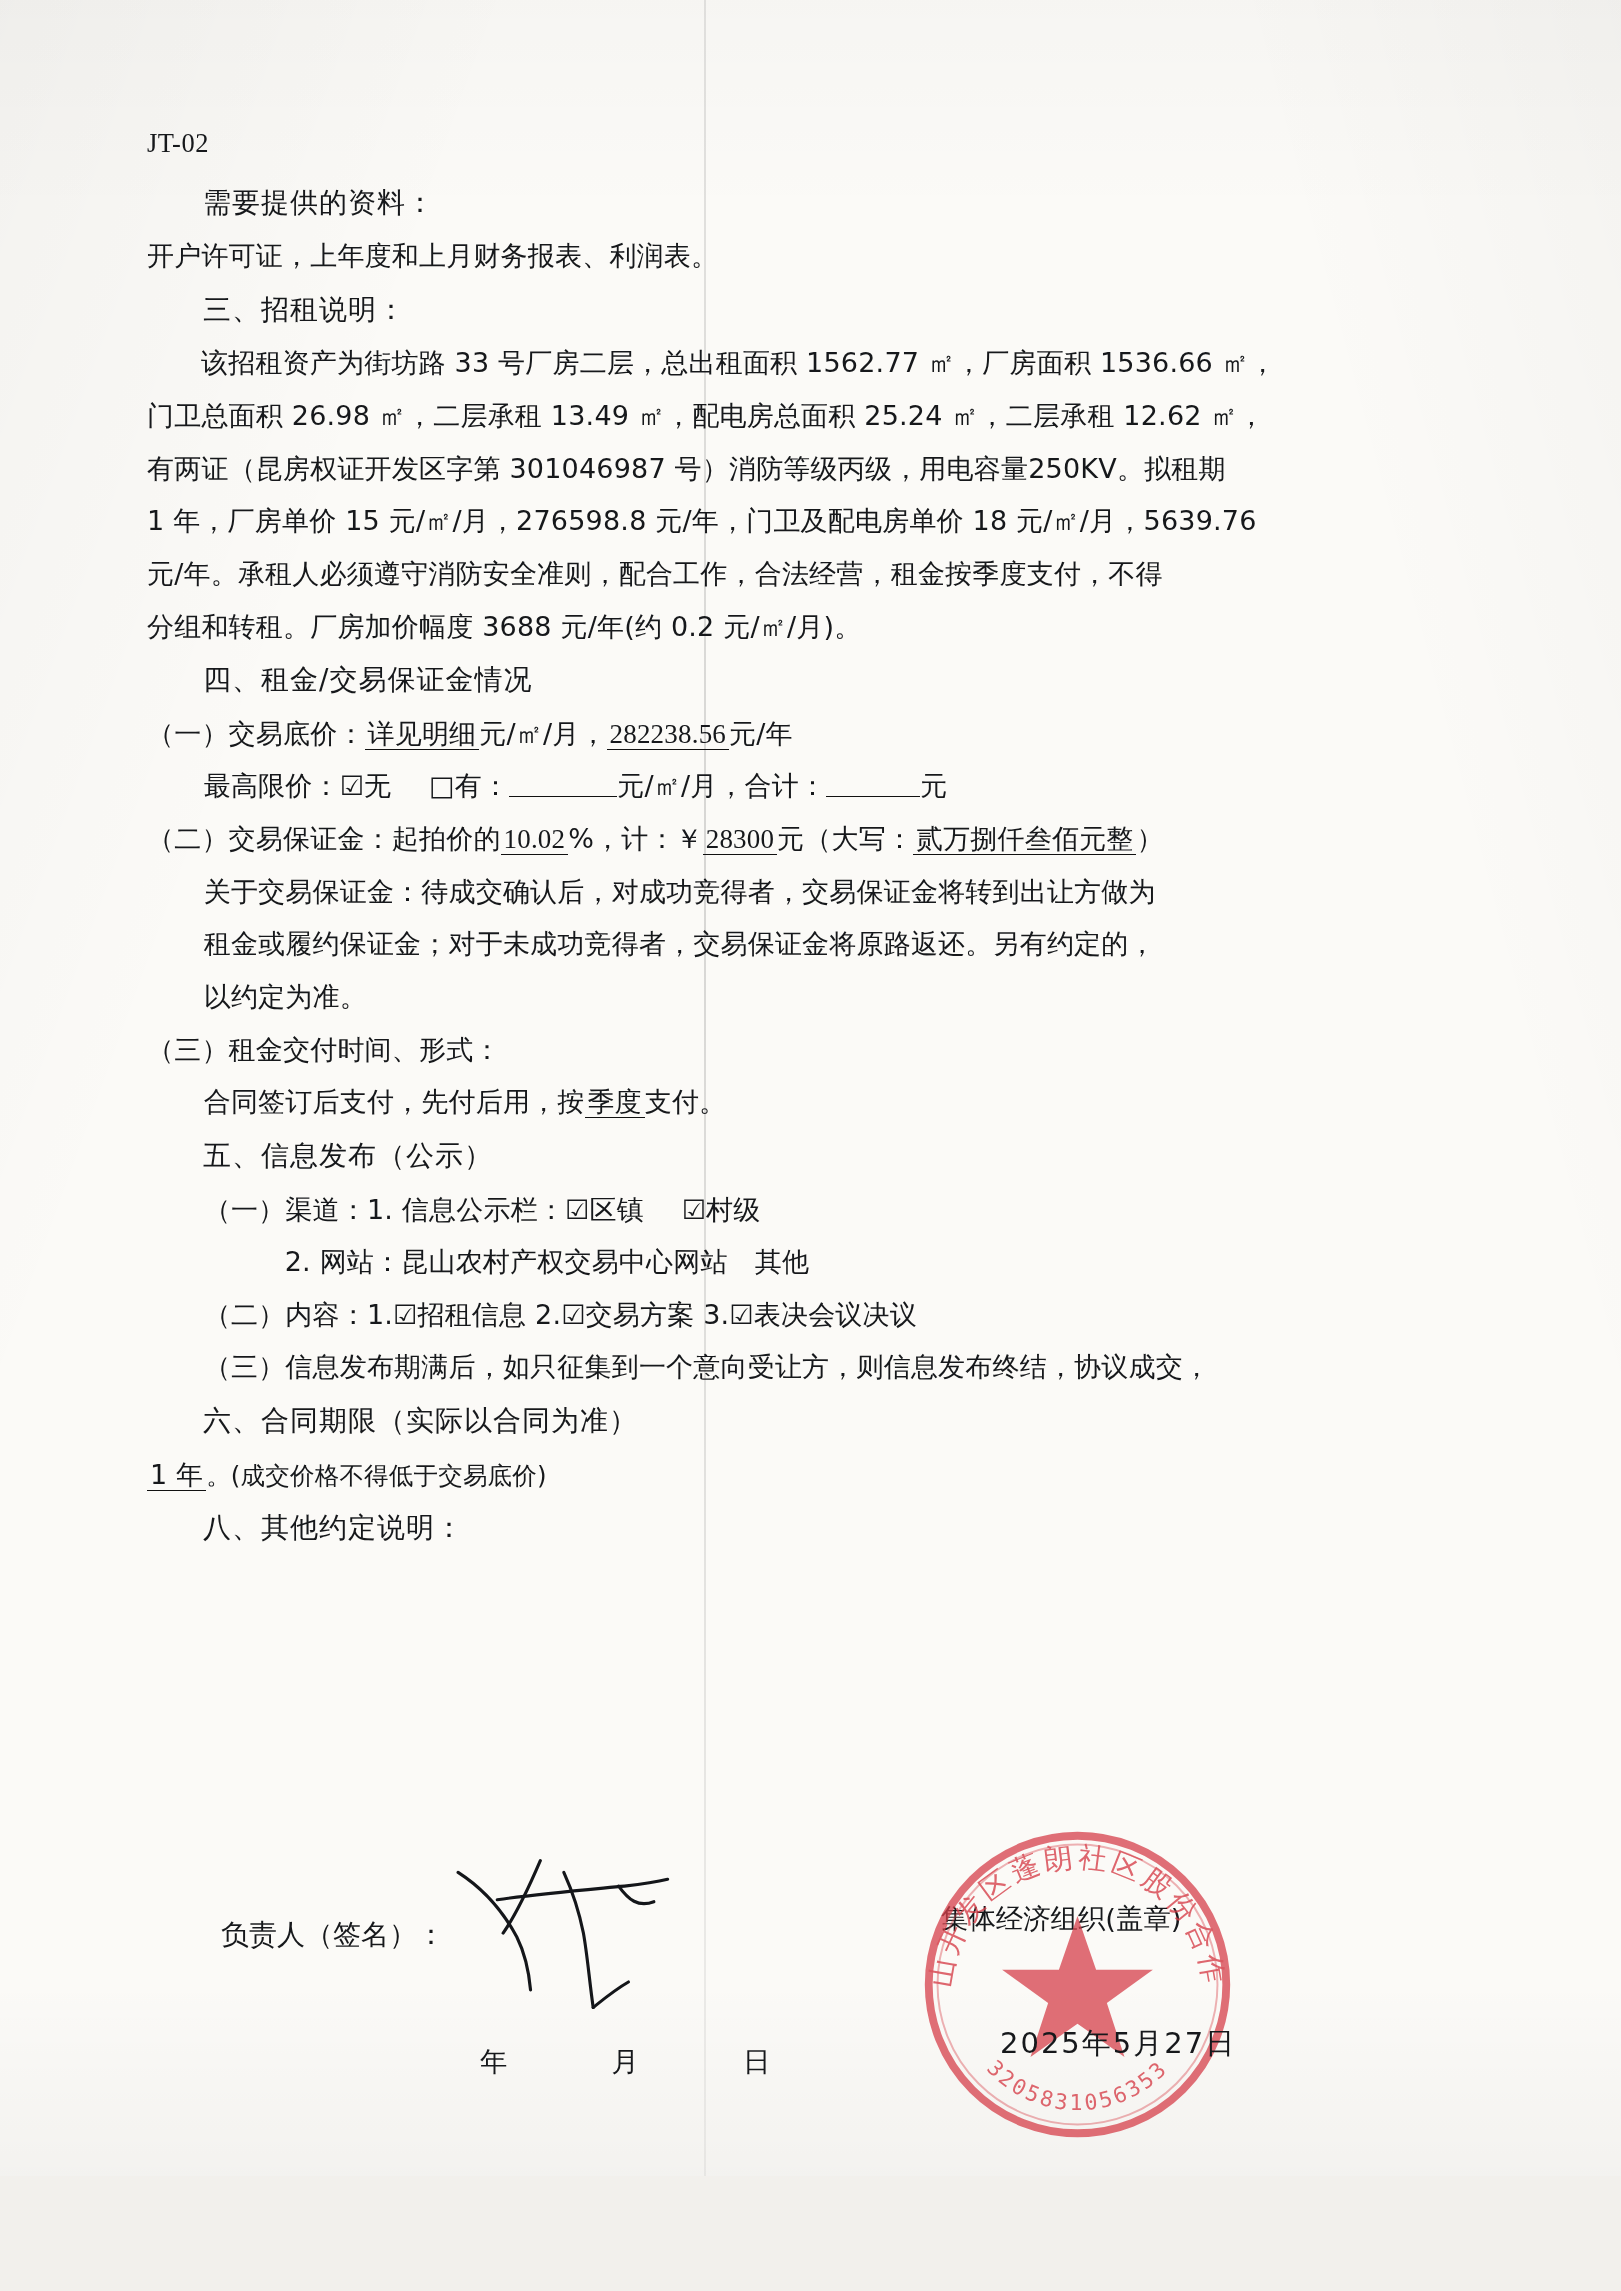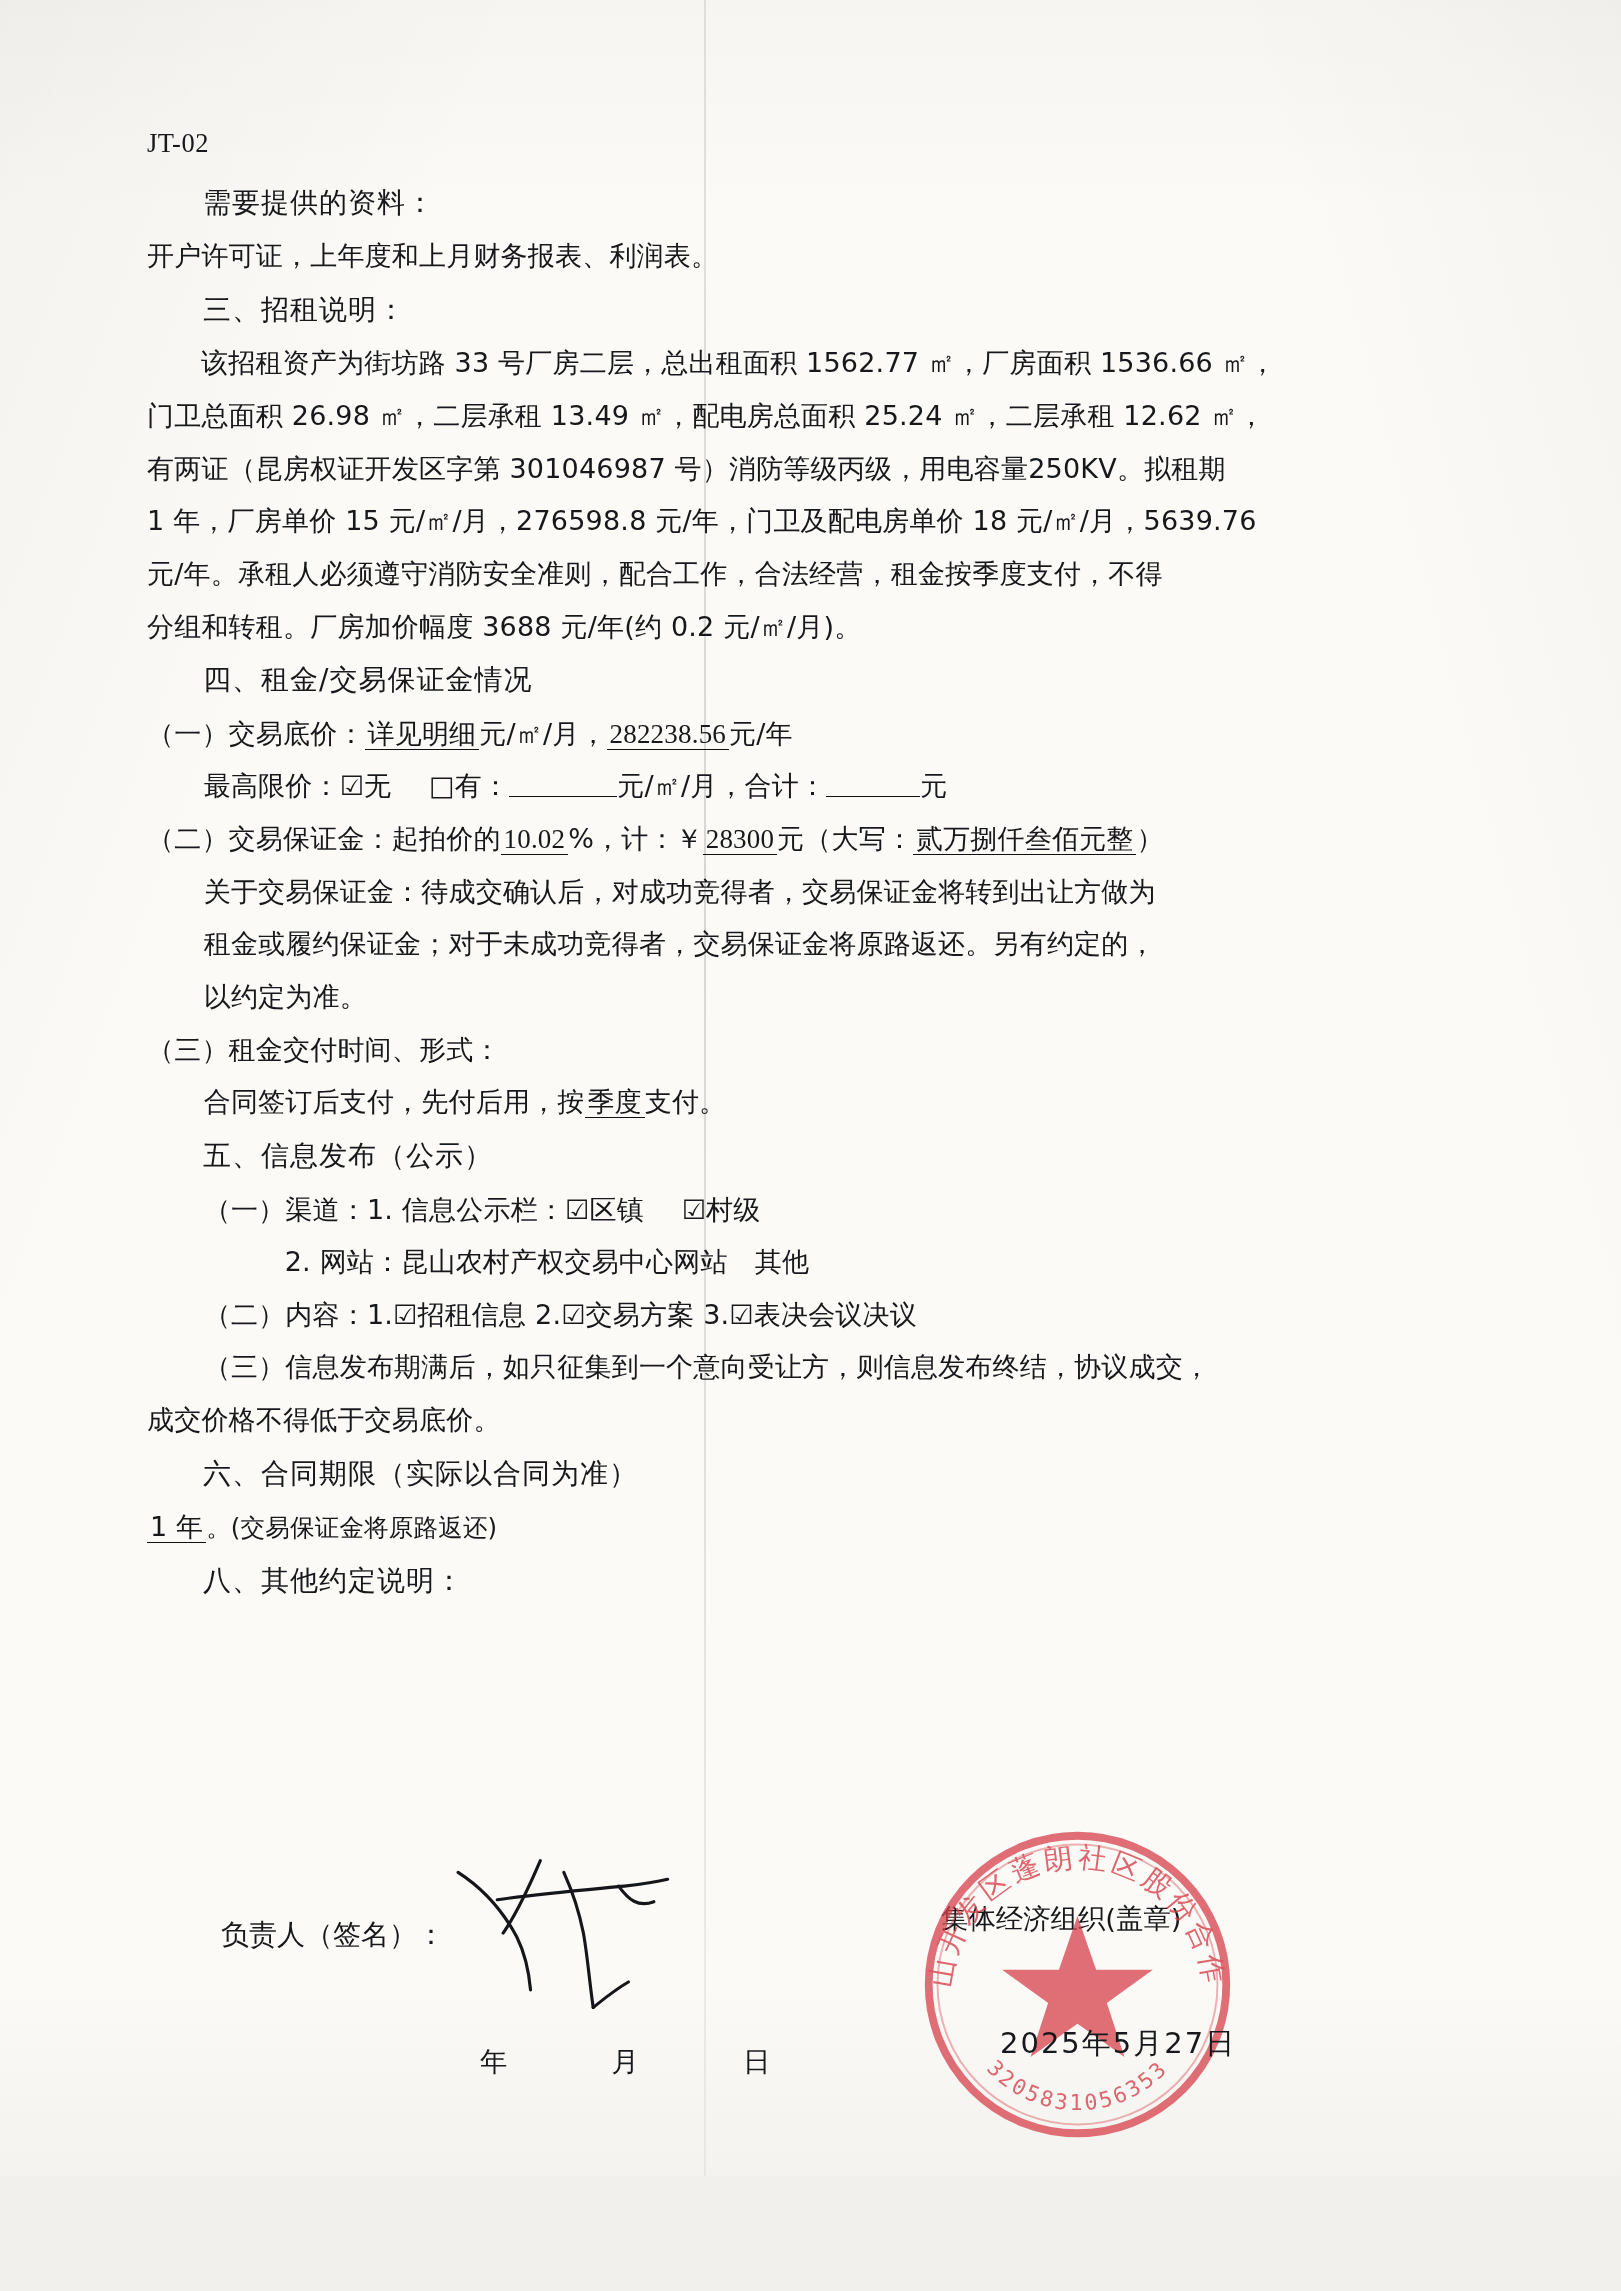--- a/index.html
+++ b/index.html
@@ -170,25 +170,24 @@
       <span>合同签订后支付，先付后用，按</span><span class="ul">季度</span><span>支付。</span>
     </p>
 
     <p class="ind1 head">五、信息发布（公示）</p>
     <p class="ind2">
       <span>（一）渠道：1. 信息公示栏：</span><span class="chk">☑区镇</span><span class="sp"></span><span class="chk">☑村级</span>
     </p>
     <p class="ind3" style="padding-left:5.1em">2. 网站：昆山农村产权交易中心网站　其他</p>
     <p class="ind2">（二）内容：1.☑招租信息 2.☑交易方案 3.☑表决会议决议</p>
     <p class="ind2">（三）信息发布期满后，如只征集到一个意向受让方，则信息发布终结，协议成交，</p>
-    <p class="hang">成交价格不得低于交易底价。</p>
 
     <p class="ind1 head">六、合同期限（实际以合同为准）</p>
     <p>
-      <span class="ul">1 年</span><span class="tiny">。(交易保证金将原路返还)</span>
+      <span class="ul">1 年</span><span class="tiny">。(成交价格不得低于交易底价)</span>
     </p>
 
     <p class="ind1 head">八、其他约定说明：</p>
   </div>
 
   <div class="sig-row">负责人（签名）：</div>
 
   <svg class="signature" viewBox="0 0 270 190">
     <g fill="none" stroke="#14161a" stroke-width="3.2" stroke-linecap="round">
       <path d="M12,30 C40,48 58,70 72,96 C80,112 84,128 86,150"></path>

